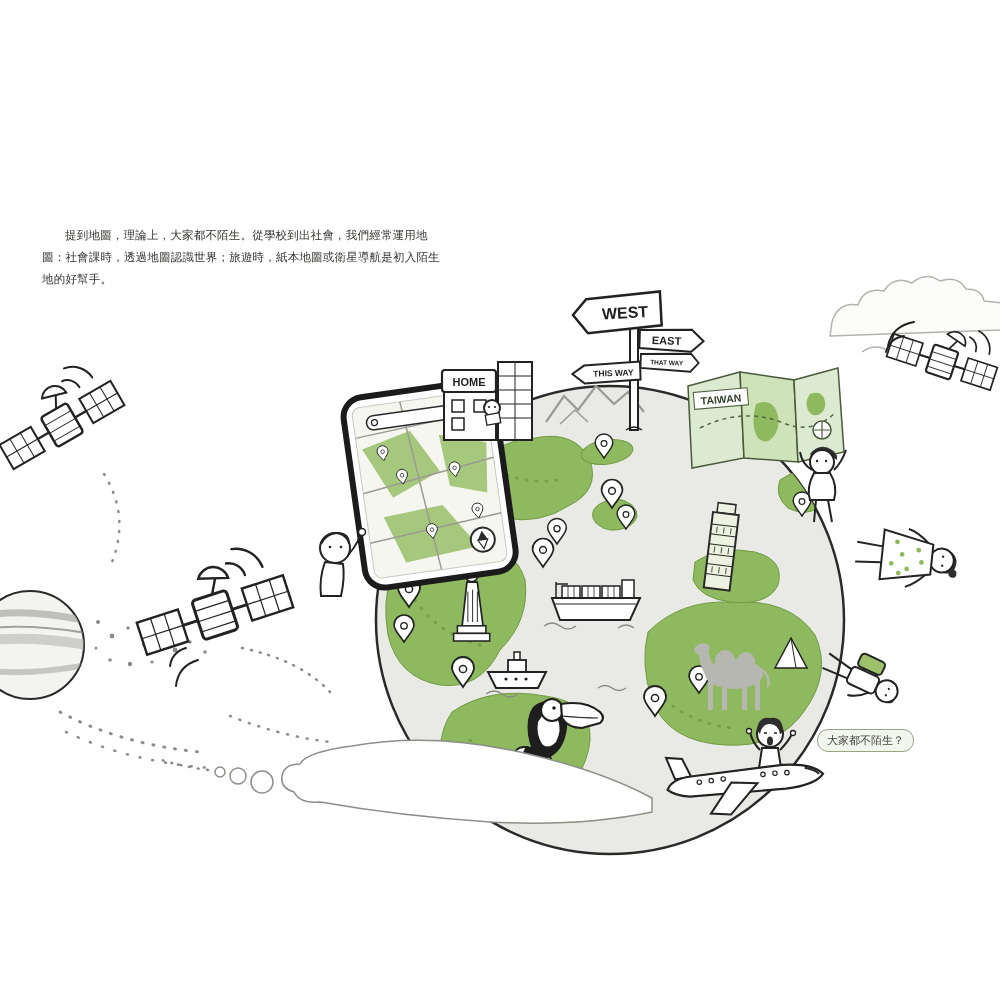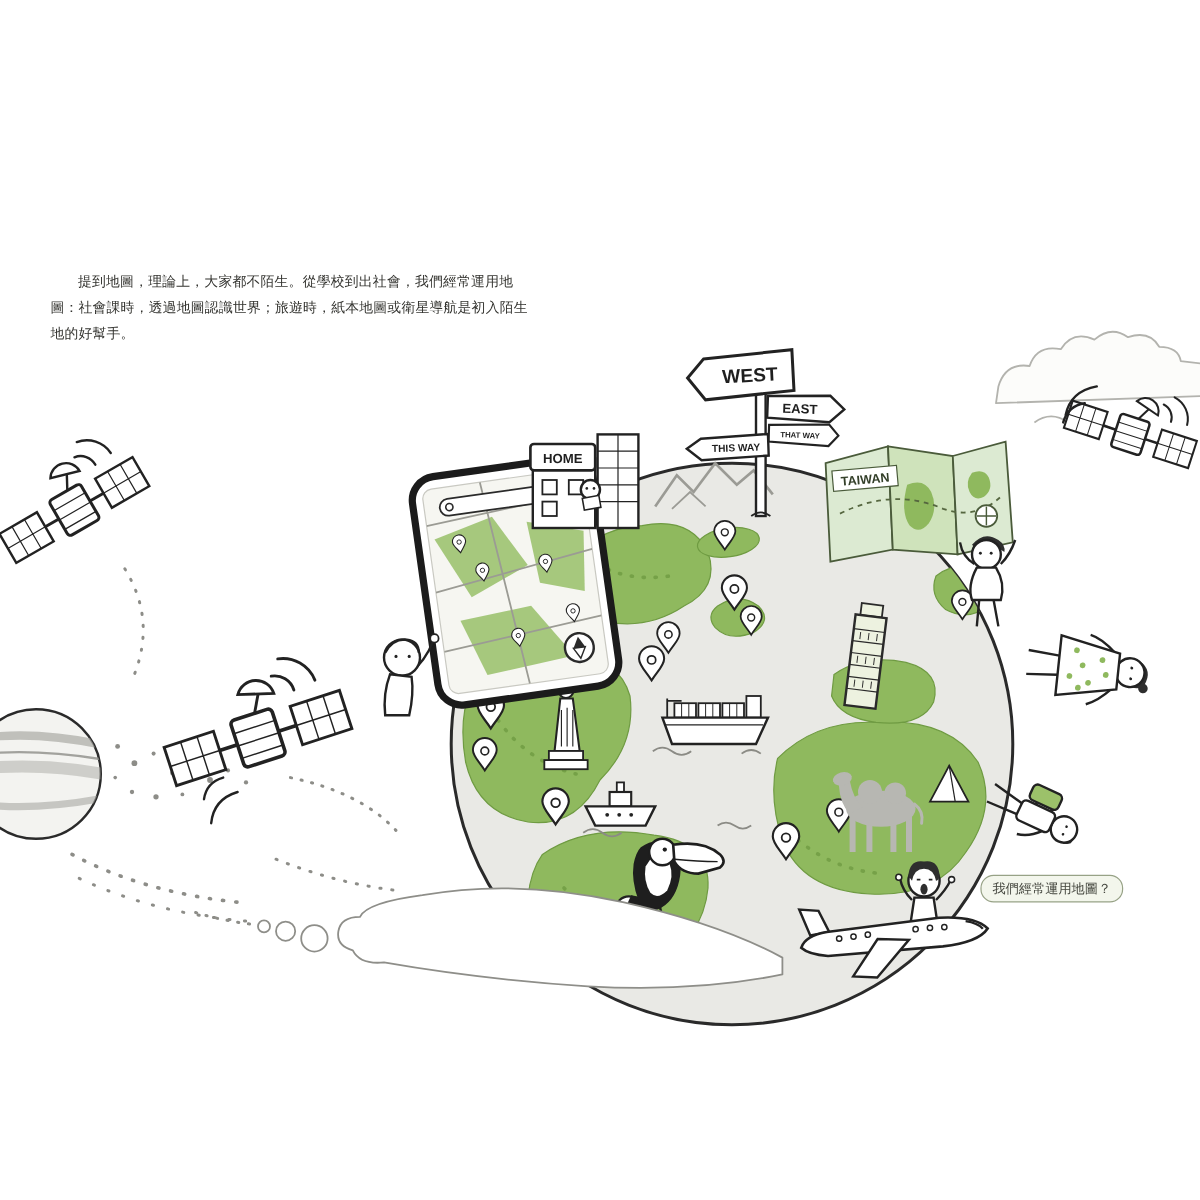--- a/index.html
+++ b/index.html
@@ -378,14 +378,14 @@
       </g>
       <path d="M140 17 Q 150 19 154 24" fill="none" stroke="#222" stroke-width="2"></path>
     </g>
 
     <g transform="translate(942,362) rotate(18) scale(0.85)">
       <use href="#sat"></use>
     </g>
     <path d="M904 336 q -14 2 -18 16 M914 322 q -22 4 -26 24" fill="none" stroke="#222" stroke-width="2" stroke-linecap="round"></path>
   </svg>
 
-  <div class="speech-bubble">我們經常運用地圖？</div>
+  <div class="speech-bubble">大家都不陌生？</div>
 </div>
 
 </body></html>

